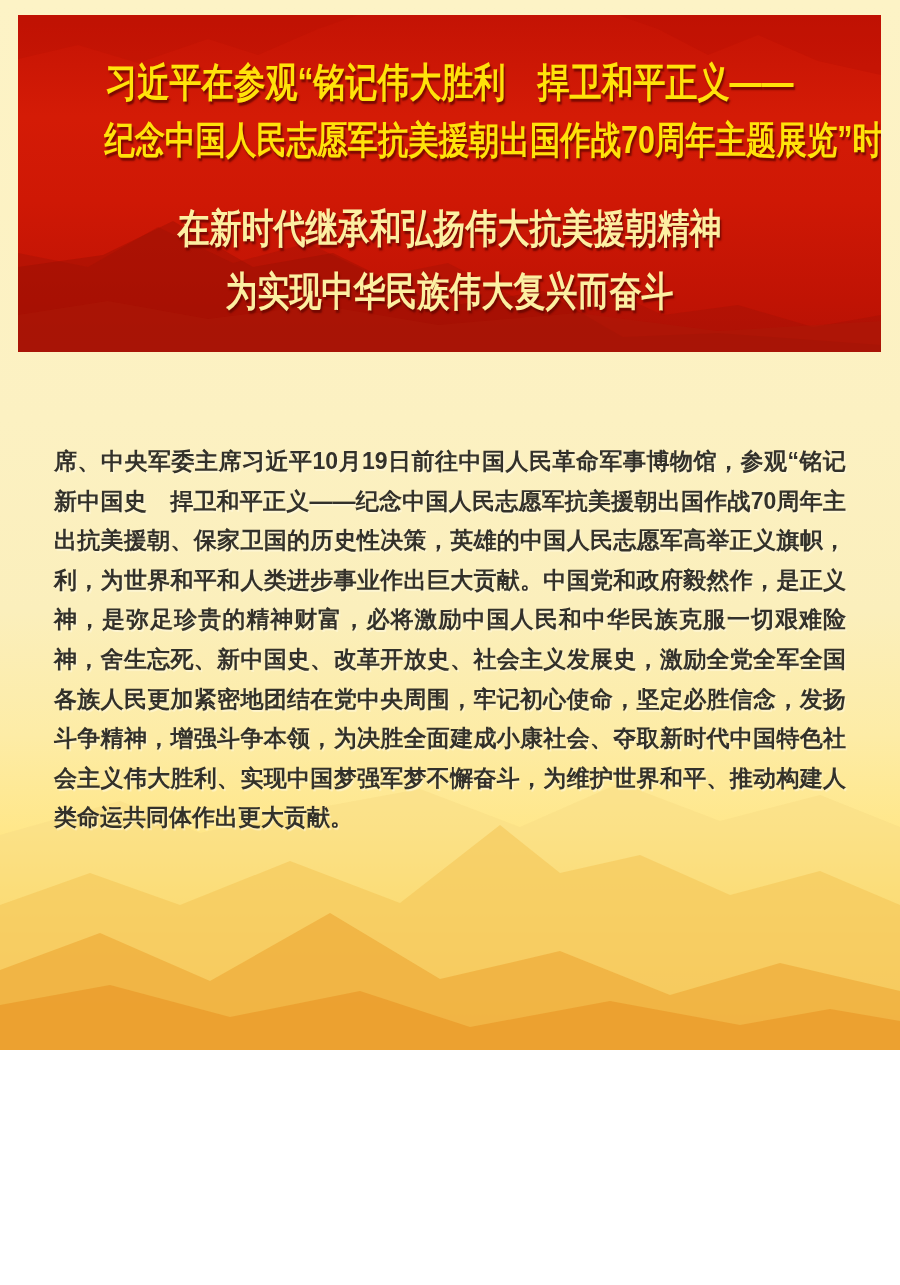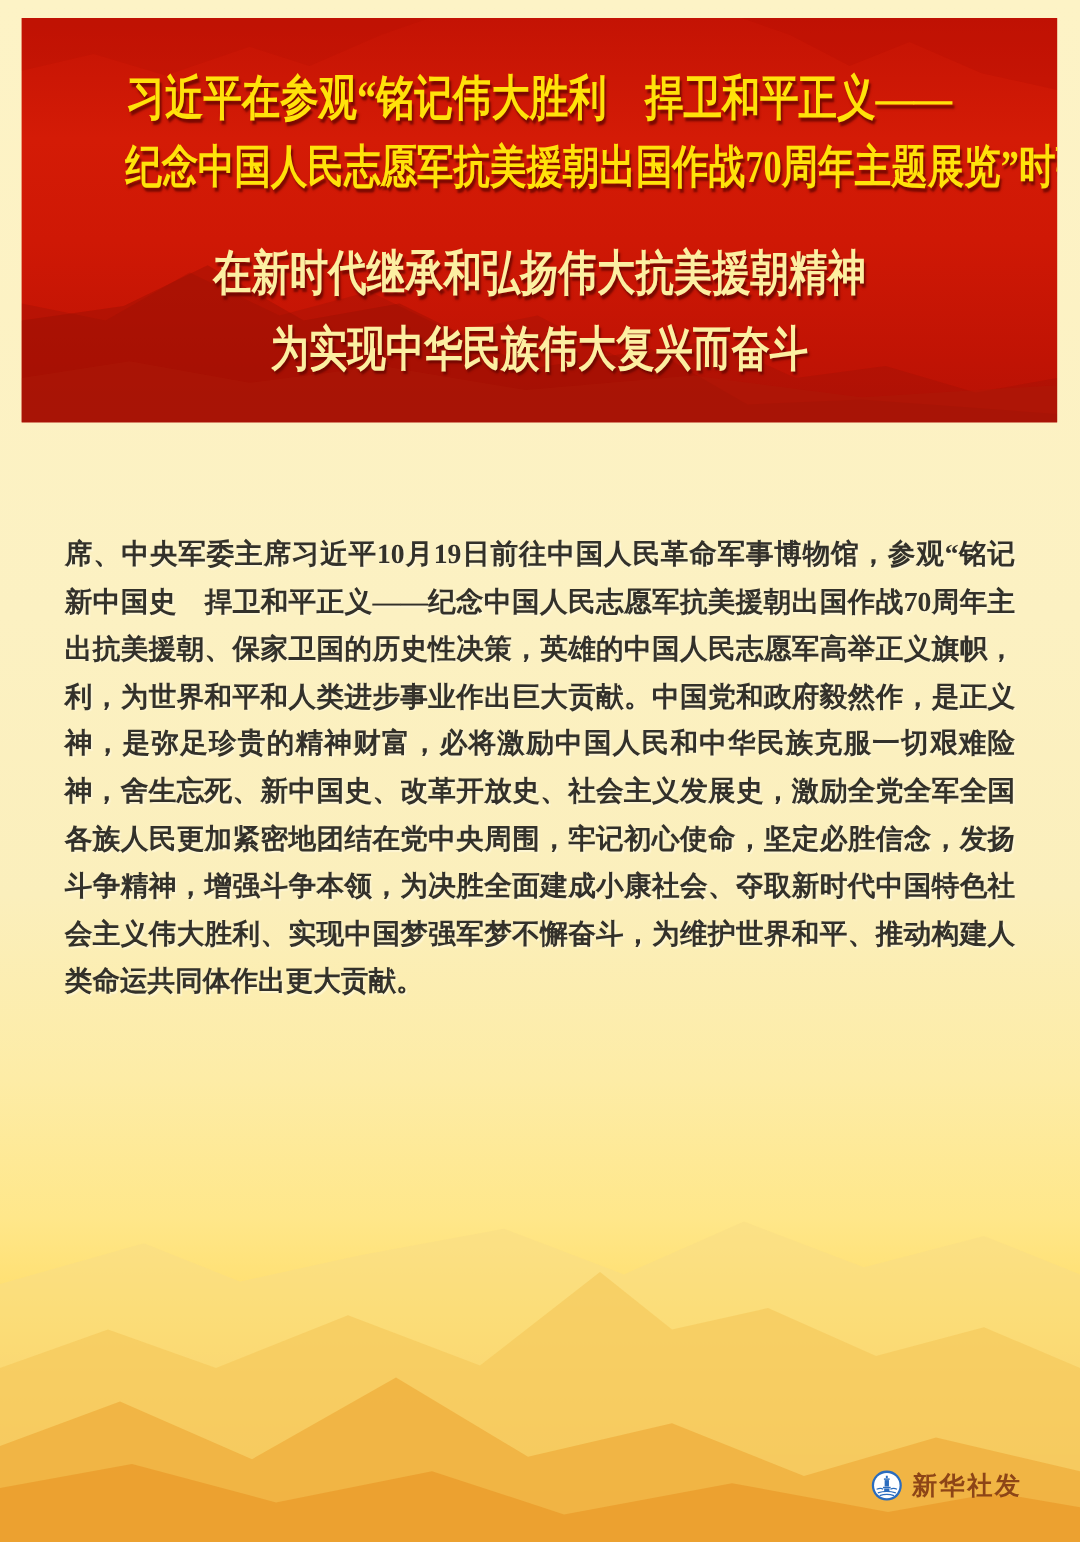--- a/index.html
+++ b/index.html
@@ -1,20 +1,20 @@
 <!DOCTYPE html>
 <html><head>
 <meta charset="utf-8">
 <style>
   html,body{margin:0;padding:0;}
   .page{
     position:relative;
-    width:900px;height:1285px;
+    width:900px;height:1050px;
     overflow:hidden;
-    font-family:Liberation Serif, serif;
+    font-family:Liberation Sans, sans-serif;
     background:linear-gradient(180deg,
       #fdf3c6 0%, #fcf1c2 40%, #fbefbc 58%,
       #fdeca6 70%, #ffe78a 79%, #ffdc66 86%,
       #f9c44b 94%, #f0a838 100%);
   }
   
   .banner{
     position:absolute;left:18px;top:15px;width:863px;height:337px;
     background:linear-gradient(180deg,#c41304 0%,#d41b06 30%,#cf1805 55%,#c01304 85%,#b61105 100%);
     overflow:hidden;

